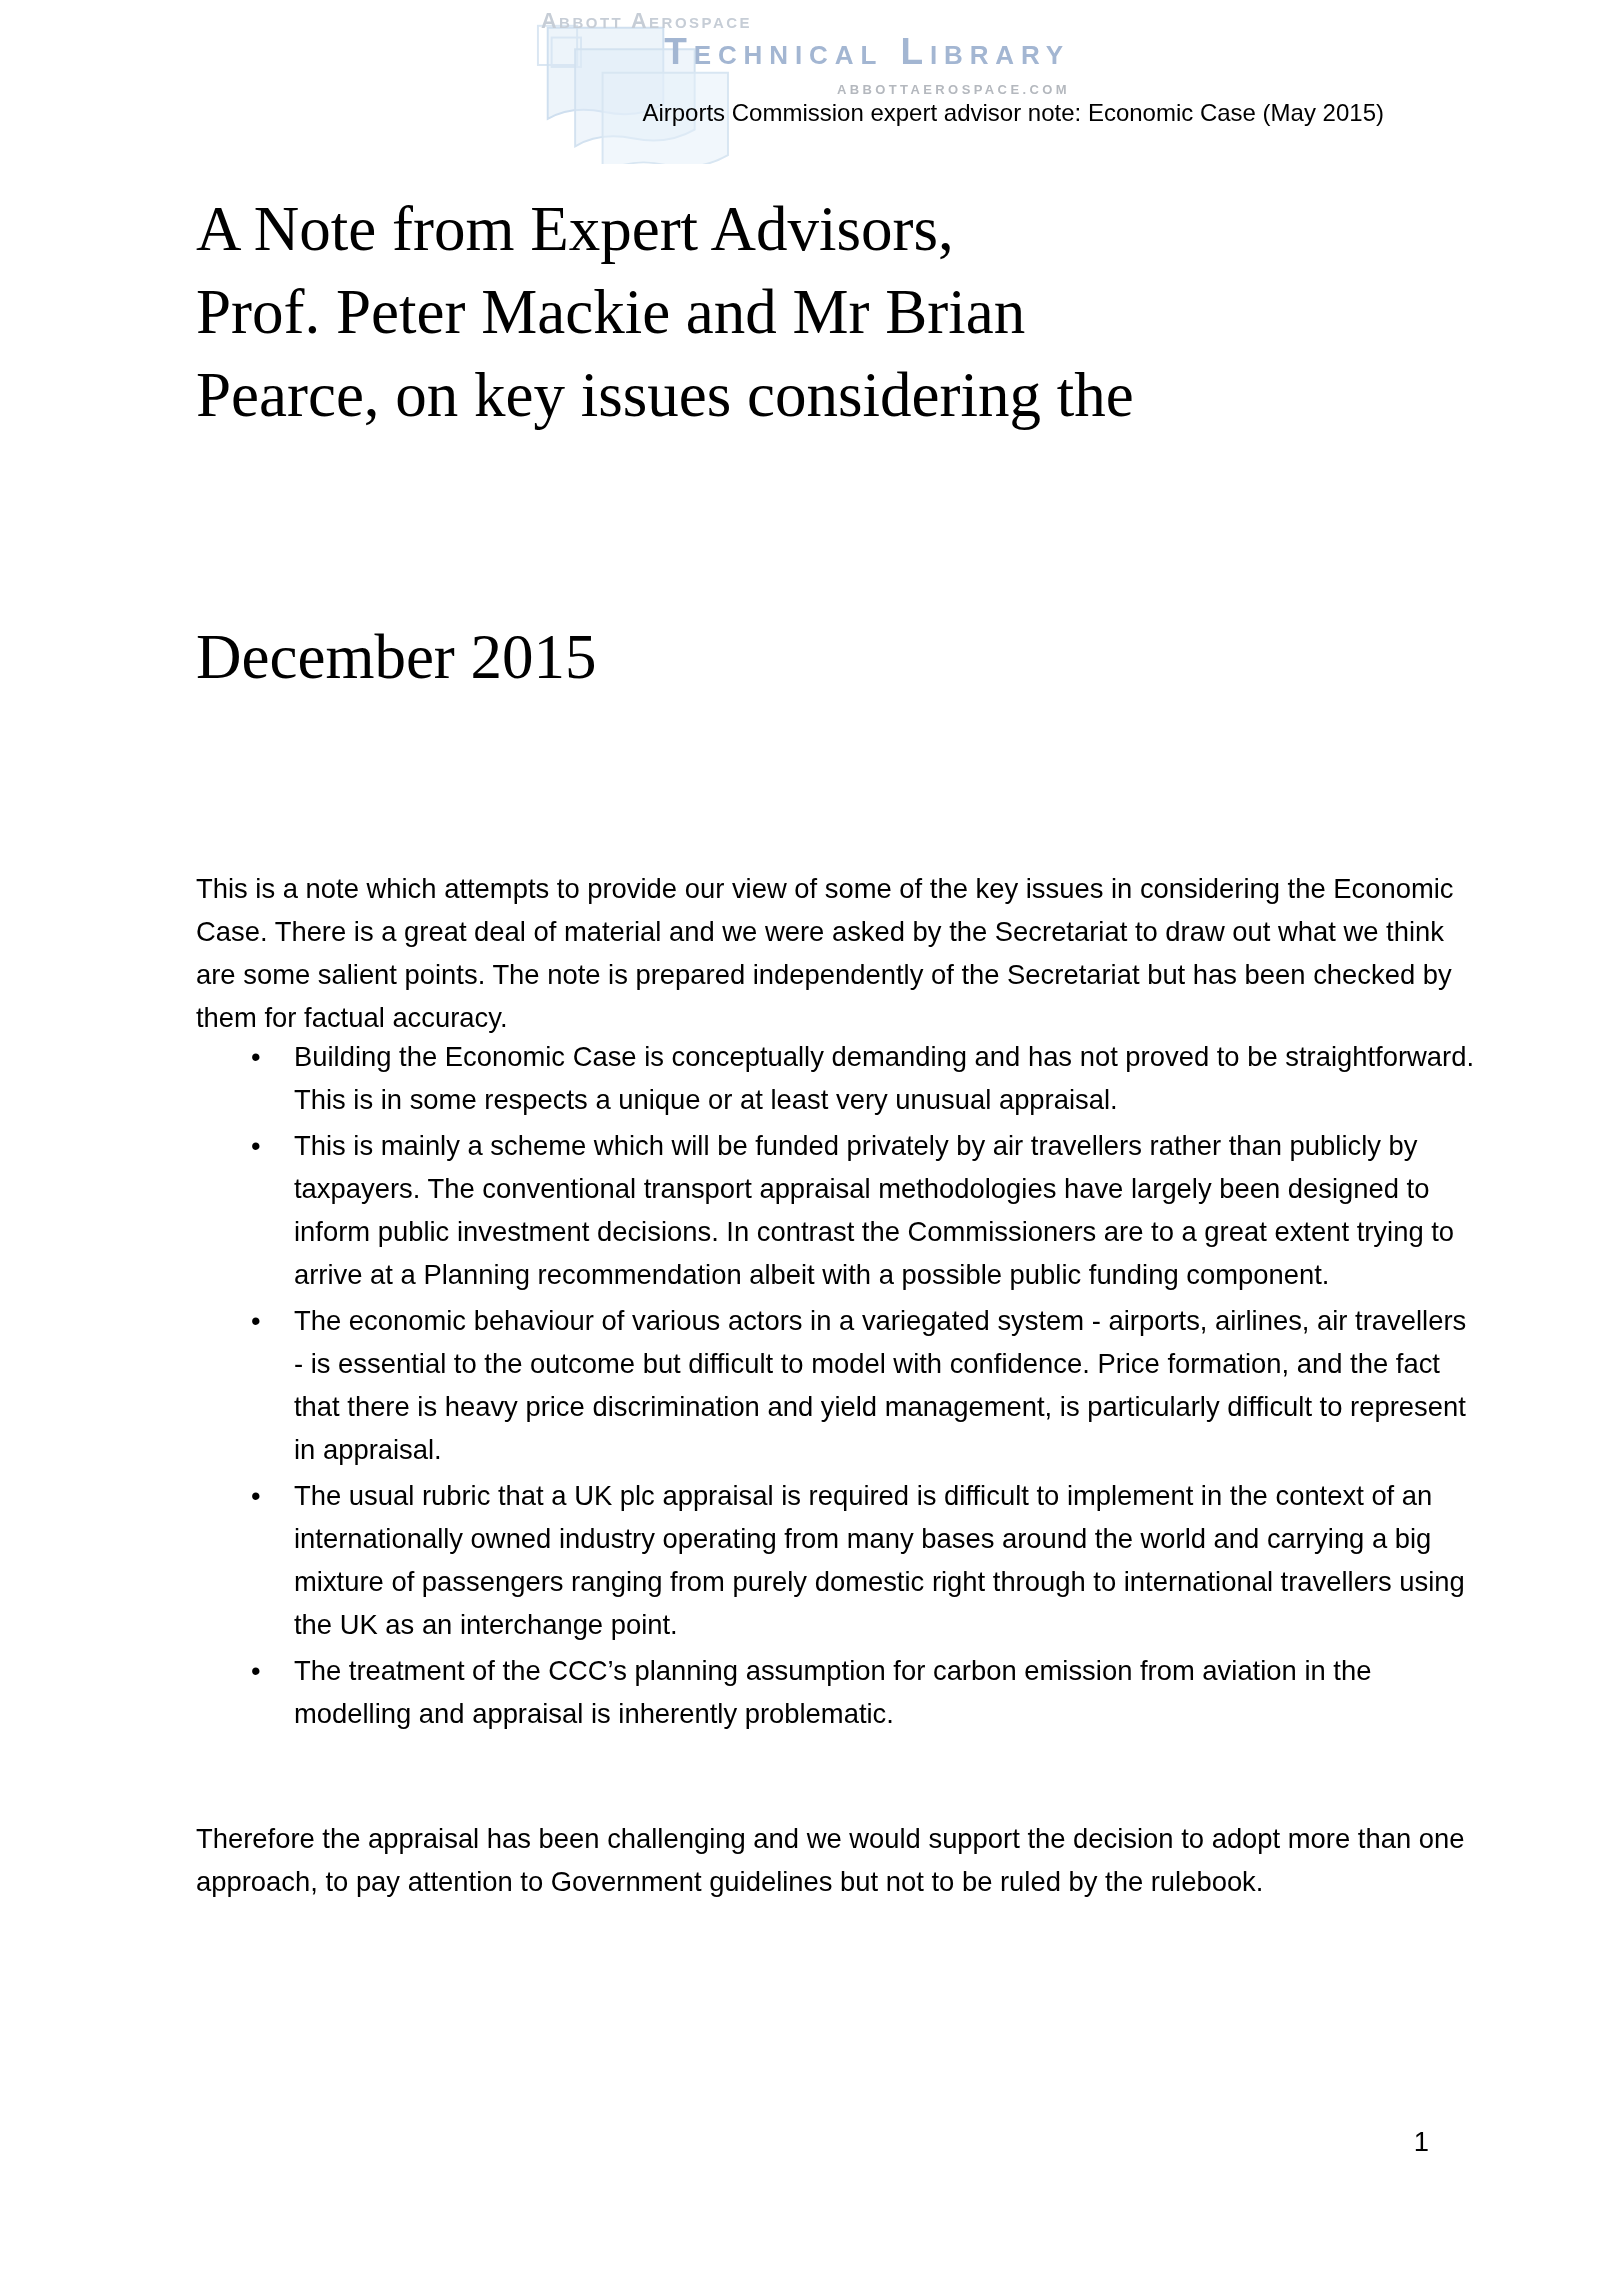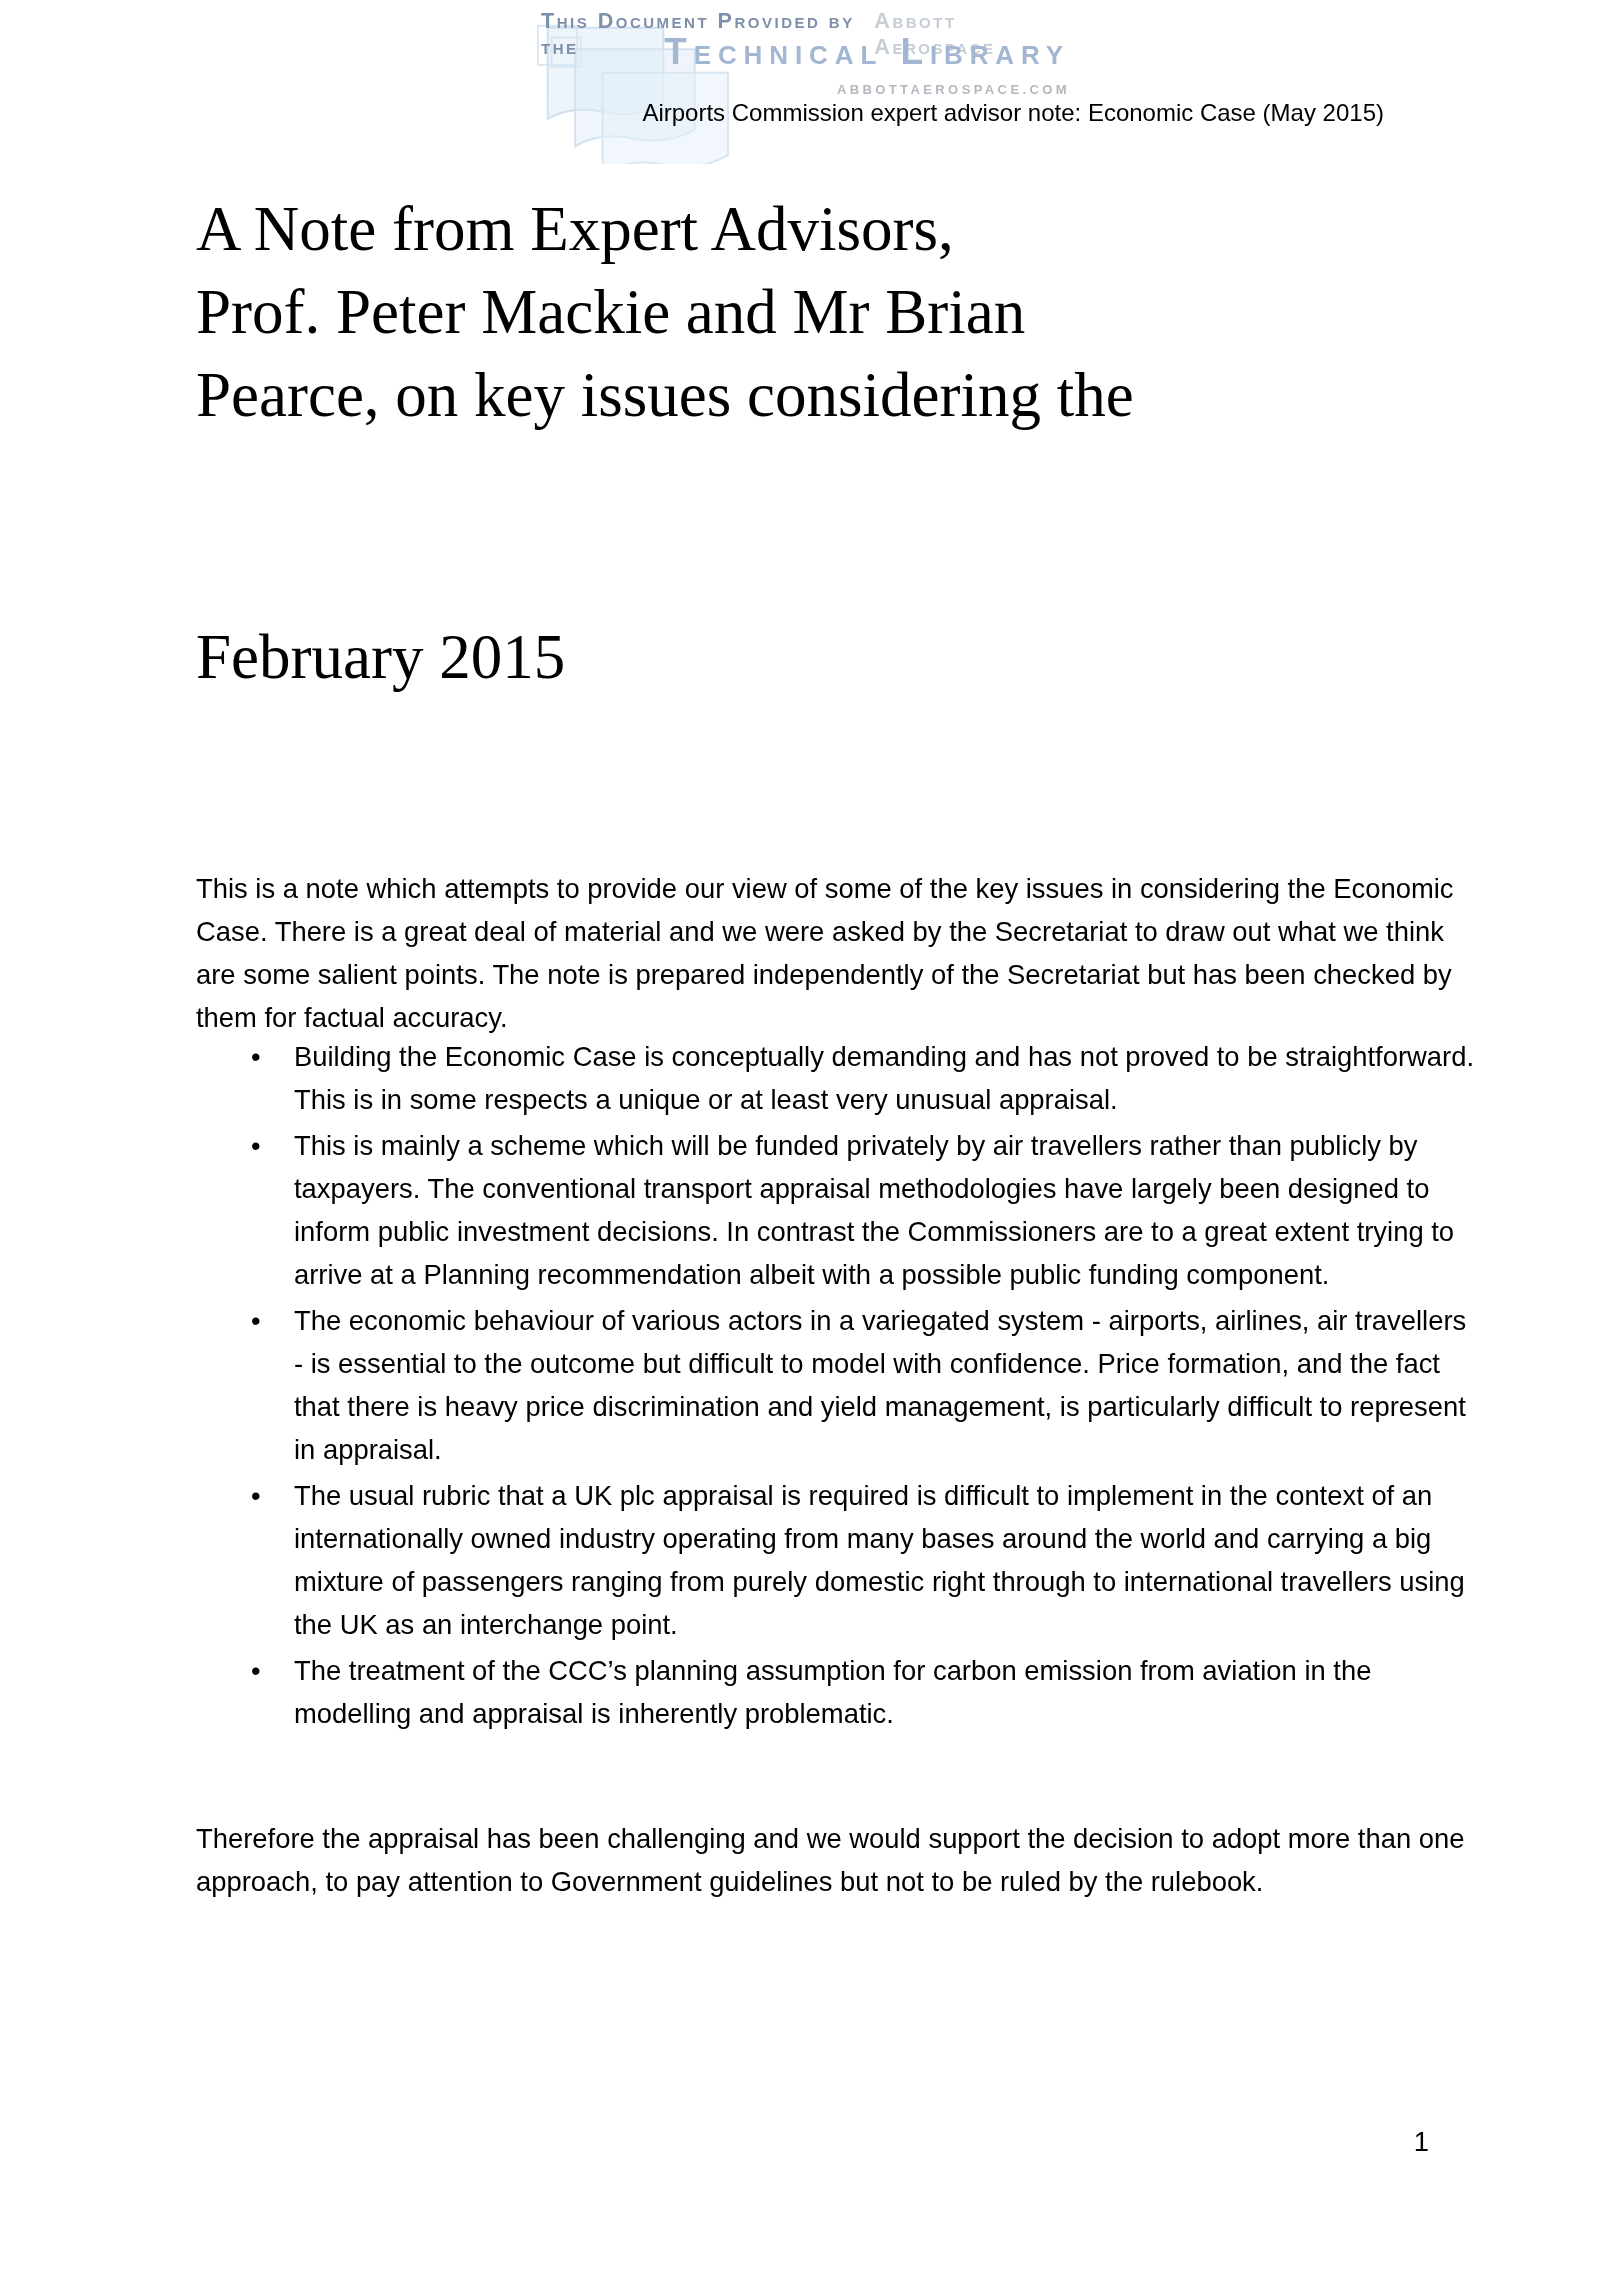--- a/index.html
+++ b/index.html
@@ -78,35 +78,34 @@
     <g fill="none" stroke="#dae6f2" stroke-width="2">
       <rect x="4" y="14" width="40" height="40"></rect>
       <rect x="18" y="26" width="30" height="30"></rect>
     </g>
     <path d="M14 16 h118 v78 q-26 15 -60 8 q-34 -7 -58 7 z" fill="rgba(216,231,244,0.45)" stroke="#cfdfef" stroke-width="2"></path>
     <path d="M42 38 h122 v82 q-28 16 -62 9 q-35 -7 -60 8 z" fill="rgba(223,236,247,0.50)" stroke="#d3e2f0" stroke-width="2"></path>
     <path d="M70 62 h128 v84 q-30 17 -64 10 q-36 -8 -64 9 z" fill="rgba(230,241,250,0.55)" stroke="#d8e6f2" stroke-width="2"></path>
   </svg>
 
   <div class="wm-tagline">
-    <span class="wm-prefix">This Document Provided by the</span>
     <span class="wm-brand">Abbott Aerospace</span>
   </div>
   <div class="wm-name">Technical Library</div>
   <div class="wm-site">ABBOTTAEROSPACE.COM</div>
 
   <div class="doc-header">Airports Commission expert advisor note: Economic Case (May 2015)</div>
 
   <div class="doc-title">
     <div>A Note from Expert Advisors,</div>
     <div>Prof. Peter Mackie and Mr Brian</div>
     <div>Pearce, on key issues considering the</div>
   </div>
 
-  <div class="doc-subtitle">February 2015</div>
+  <div class="doc-subtitle">December 2015</div>
 
   <div class="intro body-text">This is a note which attempts to provide our view of some of the key issues in considering the Economic Case. There is a great deal of material and we were asked by the Secretariat to draw out what we think are some salient points. The note is prepared independently of the Secretariat but has been checked by them for factual accuracy.</div>
 
   <div class="bullets body-text">
     <ul>
       <li>Building the Economic Case is conceptually demanding and has not proved to be straightforward. This is in some respects a unique or at least very unusual appraisal.</li>
       <li>This is mainly a scheme which will be funded privately by air travellers rather than publicly by taxpayers. The conventional transport appraisal methodologies have largely been designed to inform public investment decisions. In contrast the Commissioners are to a great extent trying to arrive at a Planning recommendation albeit with a possible public funding component.</li>
       <li>The economic behaviour of various actors in a variegated system - airports, airlines, air travellers - is essential to the outcome but difficult to model with confidence. Price formation, and the fact that there is heavy price discrimination and yield management, is particularly difficult to represent in appraisal.</li>
       <li>The usual rubric that a UK plc appraisal is required is difficult to implement in the context of an internationally owned industry operating from many bases around the world and carrying a big mixture of passengers ranging from purely domestic right through to international travellers using the UK as an interchange point.</li>
       <li>The treatment of the CCC’s planning assumption for carbon emission from aviation in the modelling and appraisal is inherently problematic.</li>

